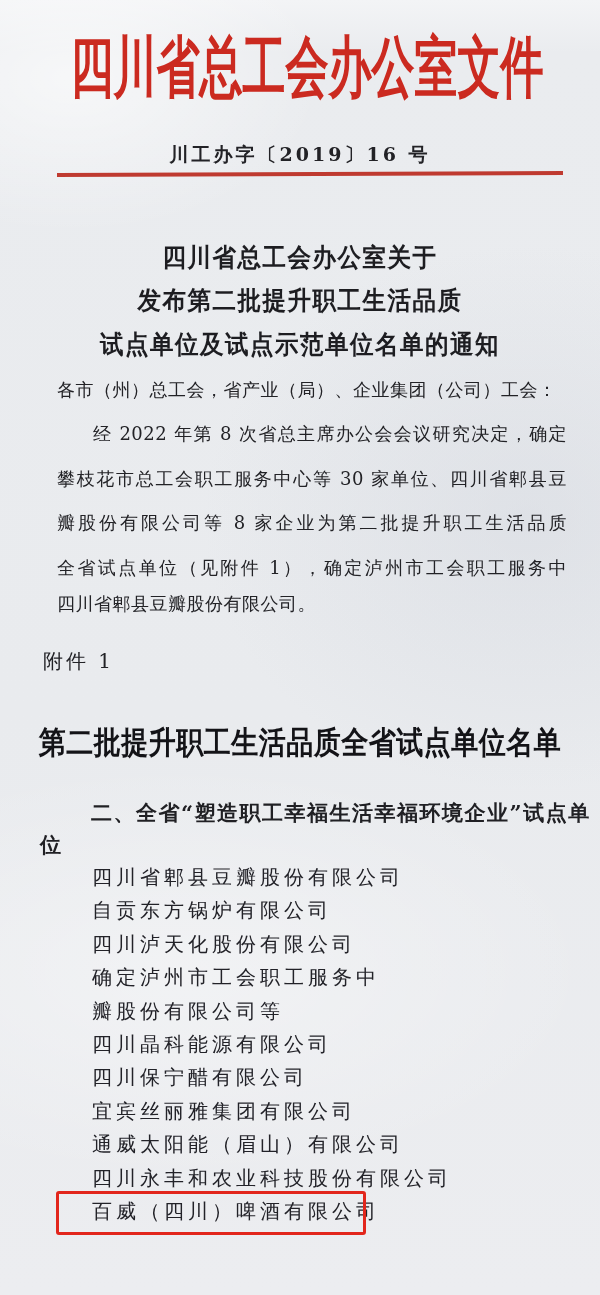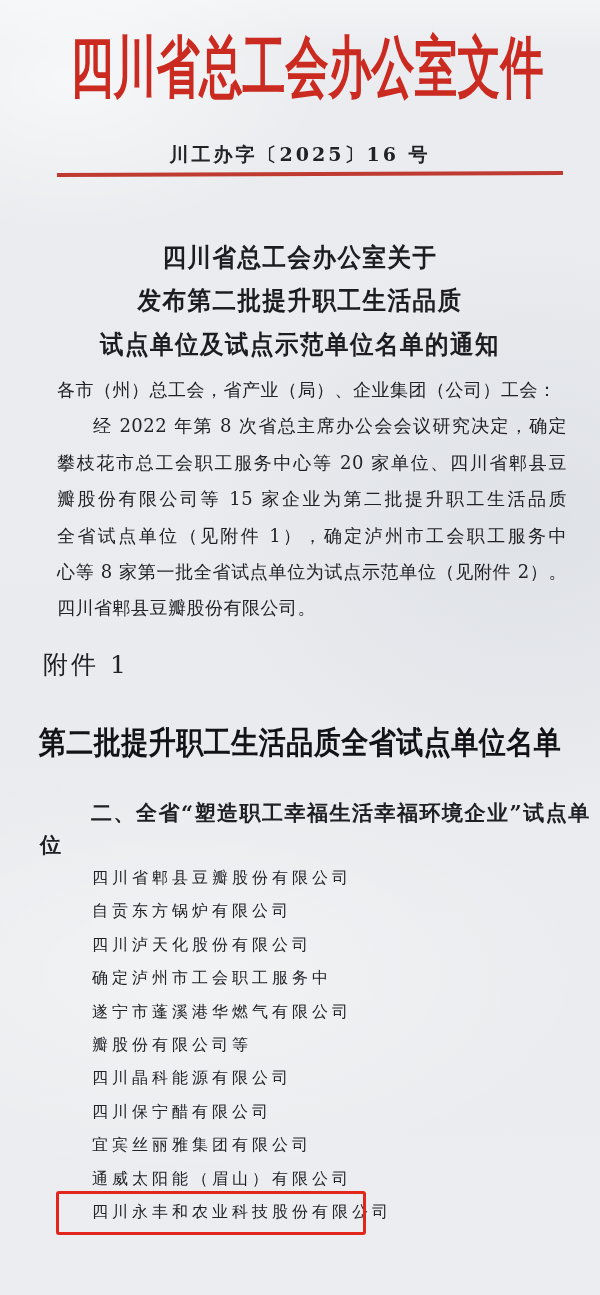--- a/index.html
+++ b/index.html
@@ -48,25 +48,25 @@
     color:#1d1d21;
     transform:scaleY(1.08);
     transform-origin:50% 0;
   }
   .notice-body{
     top:372px;left:57px;width:510px;
     font-size:18px;line-height:36.4px;
     letter-spacing:0.5px;
     color:#222226;
   }
-  .notice-body .jl{text-align:justify;text-align-last:justify;}
+  .notice-body .jl{text-align:justify;text-align-last:justify;margin-top:8px;}
   .notice-body .first{text-indent:2em;}
   .attachment-label{
     top:648px;left:43px;
-    font-size:25px;letter-spacing:3px;
+    font-size:20px;letter-spacing:3px;
     color:#222226;
   }
   .attachment-title{
     top:722px;left:0;right:0;
     text-align:center;
     font-size:27px;font-weight:bold;
     letter-spacing:0.5px;
     color:#131317;
     transform:scaleY(1.15);
     transform-origin:50% 0;
@@ -75,78 +75,77 @@
   .section-heading{
     top:797px;left:40px;width:524px;
     font-weight:bold;
     font-size:21px;line-height:32px;
     letter-spacing:1.5px;
     color:#202024;
   }
   .section-heading .l1{padding-left:51px;white-space:nowrap;text-align:right;}
   .company-list{
     top:861px;left:92px;width:480px;
-    font-size:16px;line-height:33.4px;
+    font-size:20px;line-height:33.4px;
     letter-spacing:4px;
     color:#222228;
     white-space:nowrap;
   }
   .highlight-box{
     top:1191px;left:56px;width:310px;height:44px;
     border:3.5px solid var(--red-box,#e2261c);
     border-radius:3px;
     box-sizing:border-box;
     background:transparent;
   }
 </style>
 </head>
 <body>
 
 <div class="page">
 
   <div class="abs header-title">四川省总工会办公室文件</div>
 
-  <div class="abs doc-number">川工办字〔2025〕16 号</div>
+  <div class="abs doc-number">川工办字〔2019〕16 号</div>
 
   <div class="abs red-rule"></div>
 
   <div class="abs notice-title">
     <div>四川省总工会办公室关于</div>
     <div>发布第二批提升职工生活品质</div>
     <div>试点单位及试点示范单位名单的通知</div>
   </div>
 
   <div class="abs notice-body">
     <div>各市（州）总工会，省产业（局）、企业集团（公司）工会：</div>
     <div class="jl first">经 2022 年第 8 次省总主席办公会会议研究决定，确定</div>
-    <div class="jl">攀枝花市总工会职工服务中心等 20 家单位、四川省郫县豆</div>
-    <div class="jl">瓣股份有限公司等 15 家企业为第二批提升职工生活品质</div>
+    <div class="jl">攀枝花市总工会职工服务中心等 30 家单位、四川省郫县豆</div>
+    <div class="jl">瓣股份有限公司等 8 家企业为第二批提升职工生活品质</div>
     <div class="jl">全省试点单位（见附件 1），确定泸州市工会职工服务中</div>
-    <div class="jl">心等 8 家第一批全省试点单位为试点示范单位（见附件 2）。</div>
     <div>四川省郫县豆瓣股份有限公司。</div>
   </div>
 
   <div class="abs attachment-label">附件 1</div>
 
   <div class="abs attachment-title">第二批提升职工生活品质全省试点单位名单</div>
 
   <div class="abs section-heading">
     <div class="l1">二、全省“塑造职工幸福生活幸福环境企业”试点单</div>
     <div>位</div>
   </div>
 
   <div class="abs company-list">
     <div>四川省郫县豆瓣股份有限公司</div>
     <div>自贡东方锅炉有限公司</div>
     <div>四川泸天化股份有限公司</div>
     <div>确定泸州市工会职工服务中</div>
-    <div>遂宁市蓬溪港华燃气有限公司</div>
     <div>瓣股份有限公司等</div>
     <div>四川晶科能源有限公司</div>
     <div>四川保宁醋有限公司</div>
     <div>宜宾丝丽雅集团有限公司</div>
     <div>通威太阳能（眉山）有限公司</div>
     <div>四川永丰和农业科技股份有限公司</div>
+    <div>百威（四川）啤酒有限公司</div>
   </div>
 
   <div class="abs highlight-box"></div>
 
 </div>
 
 </body></html>

